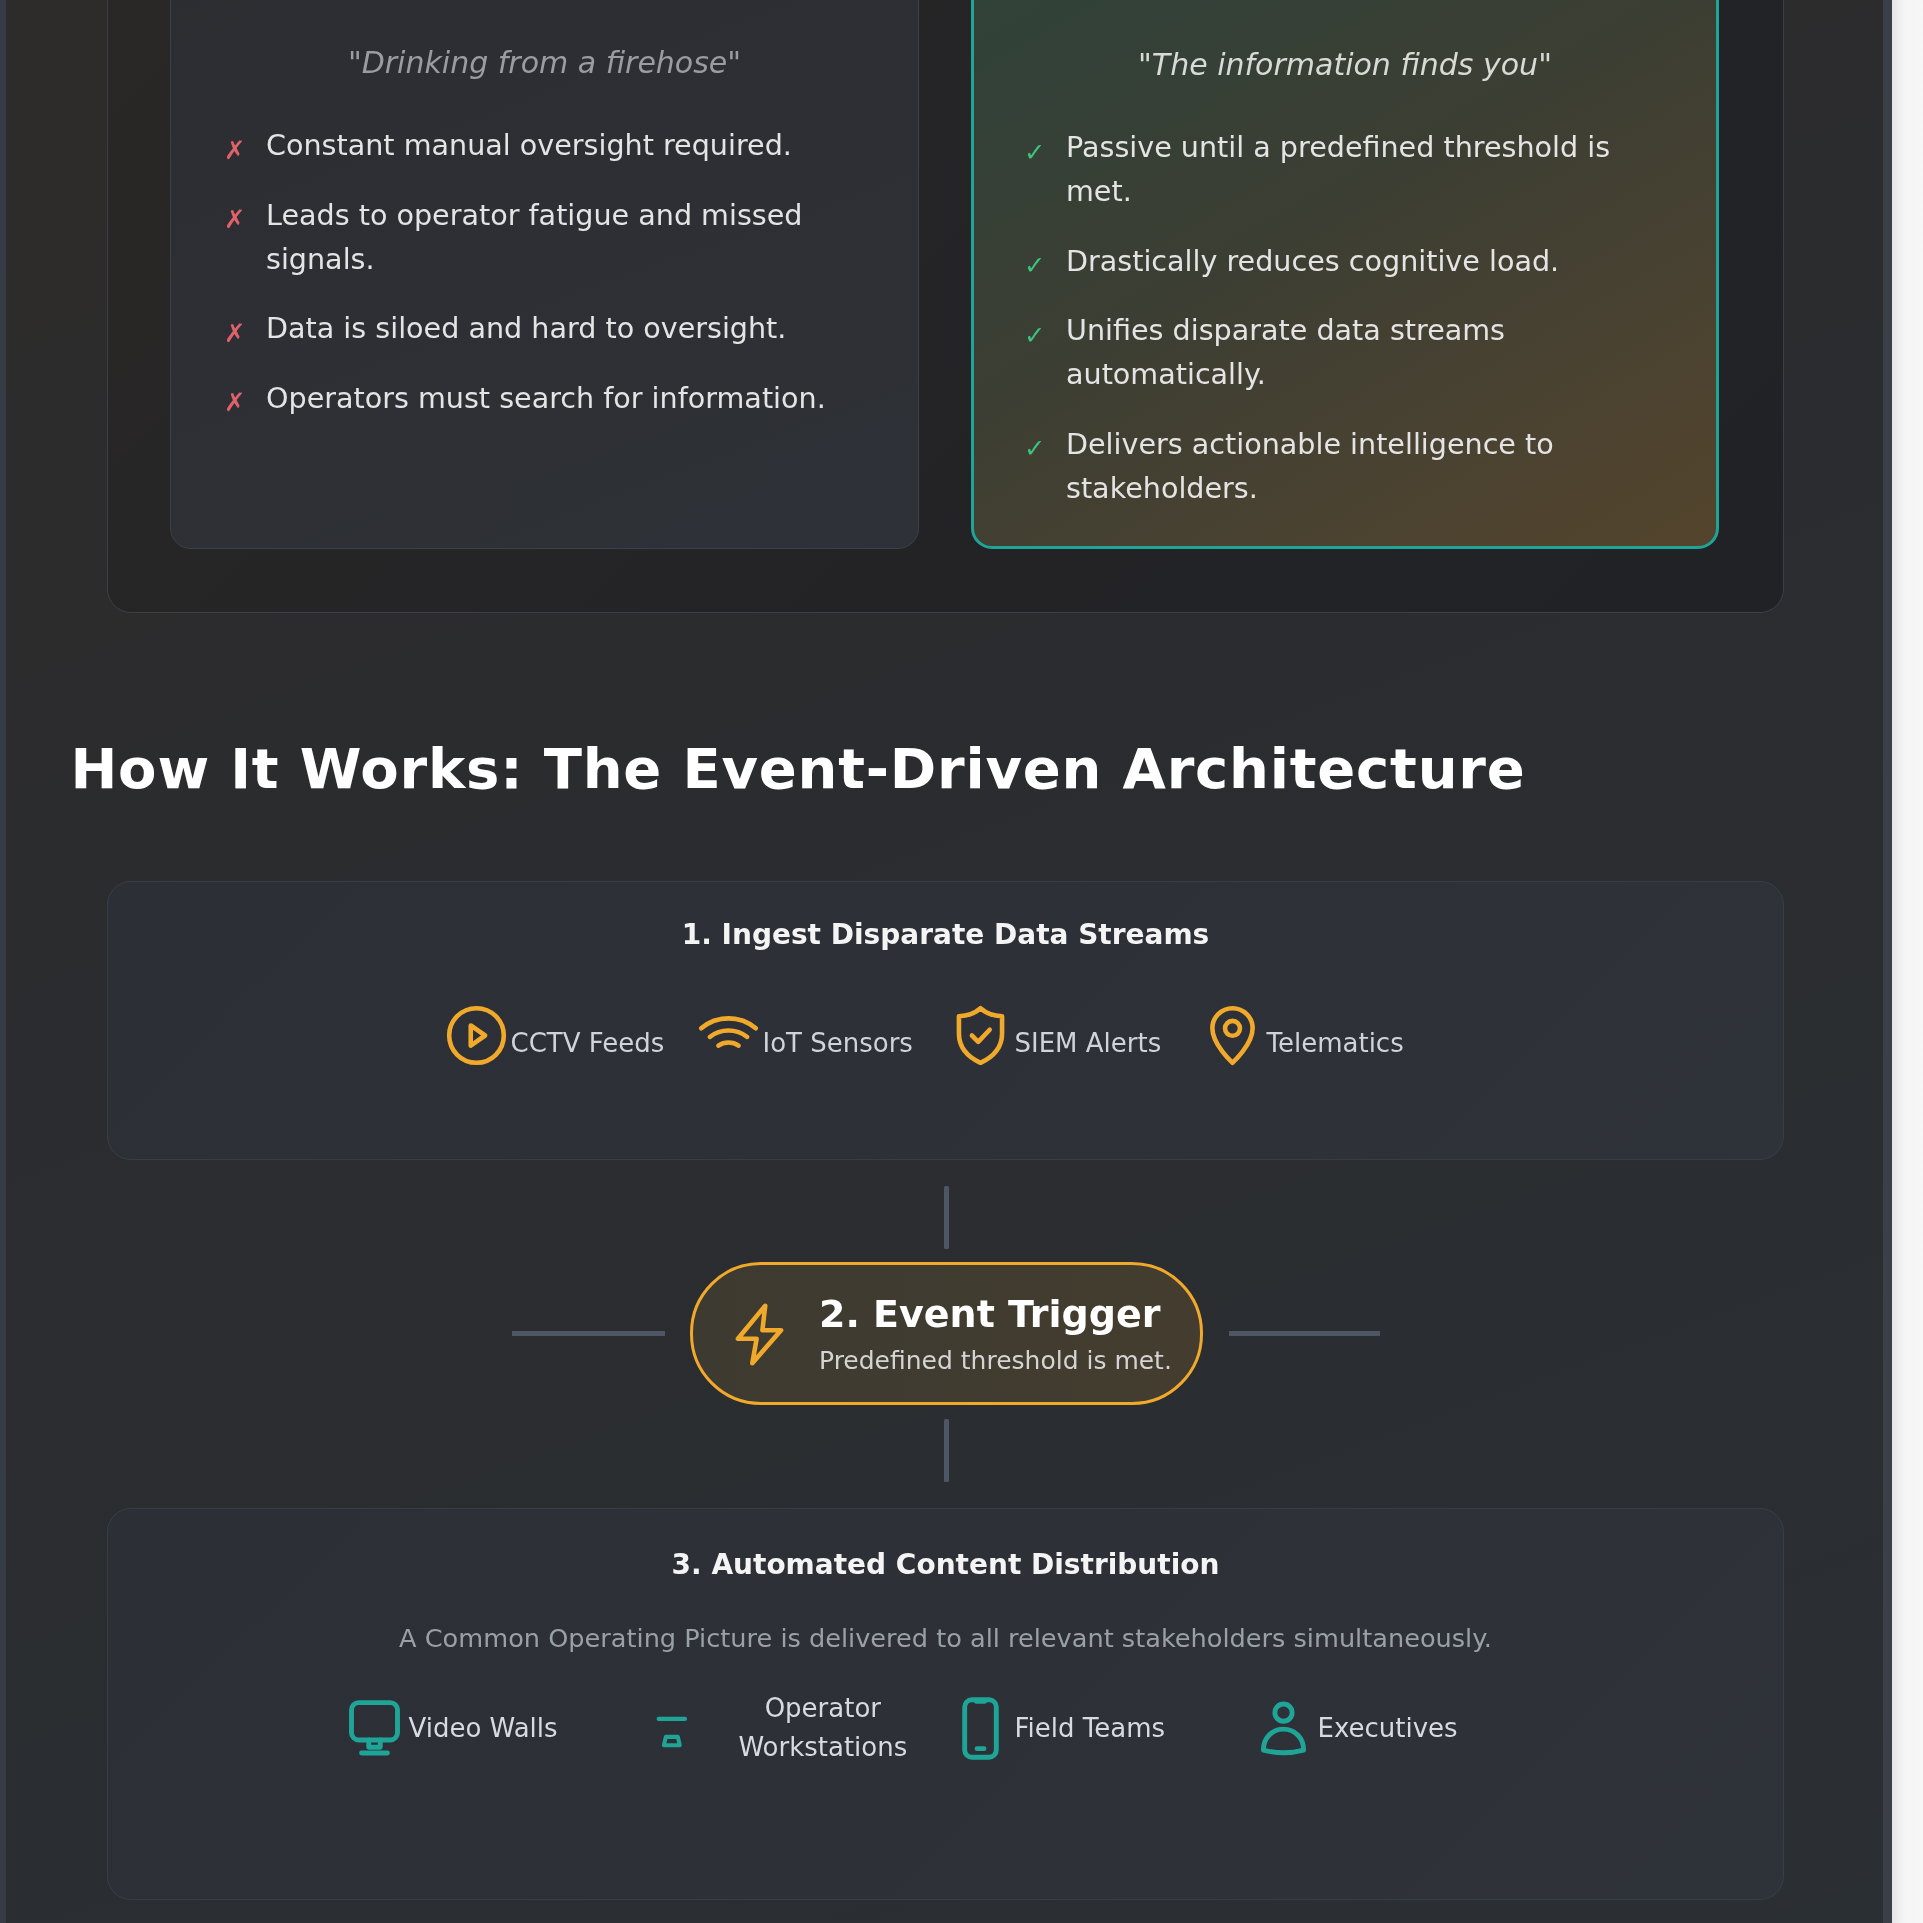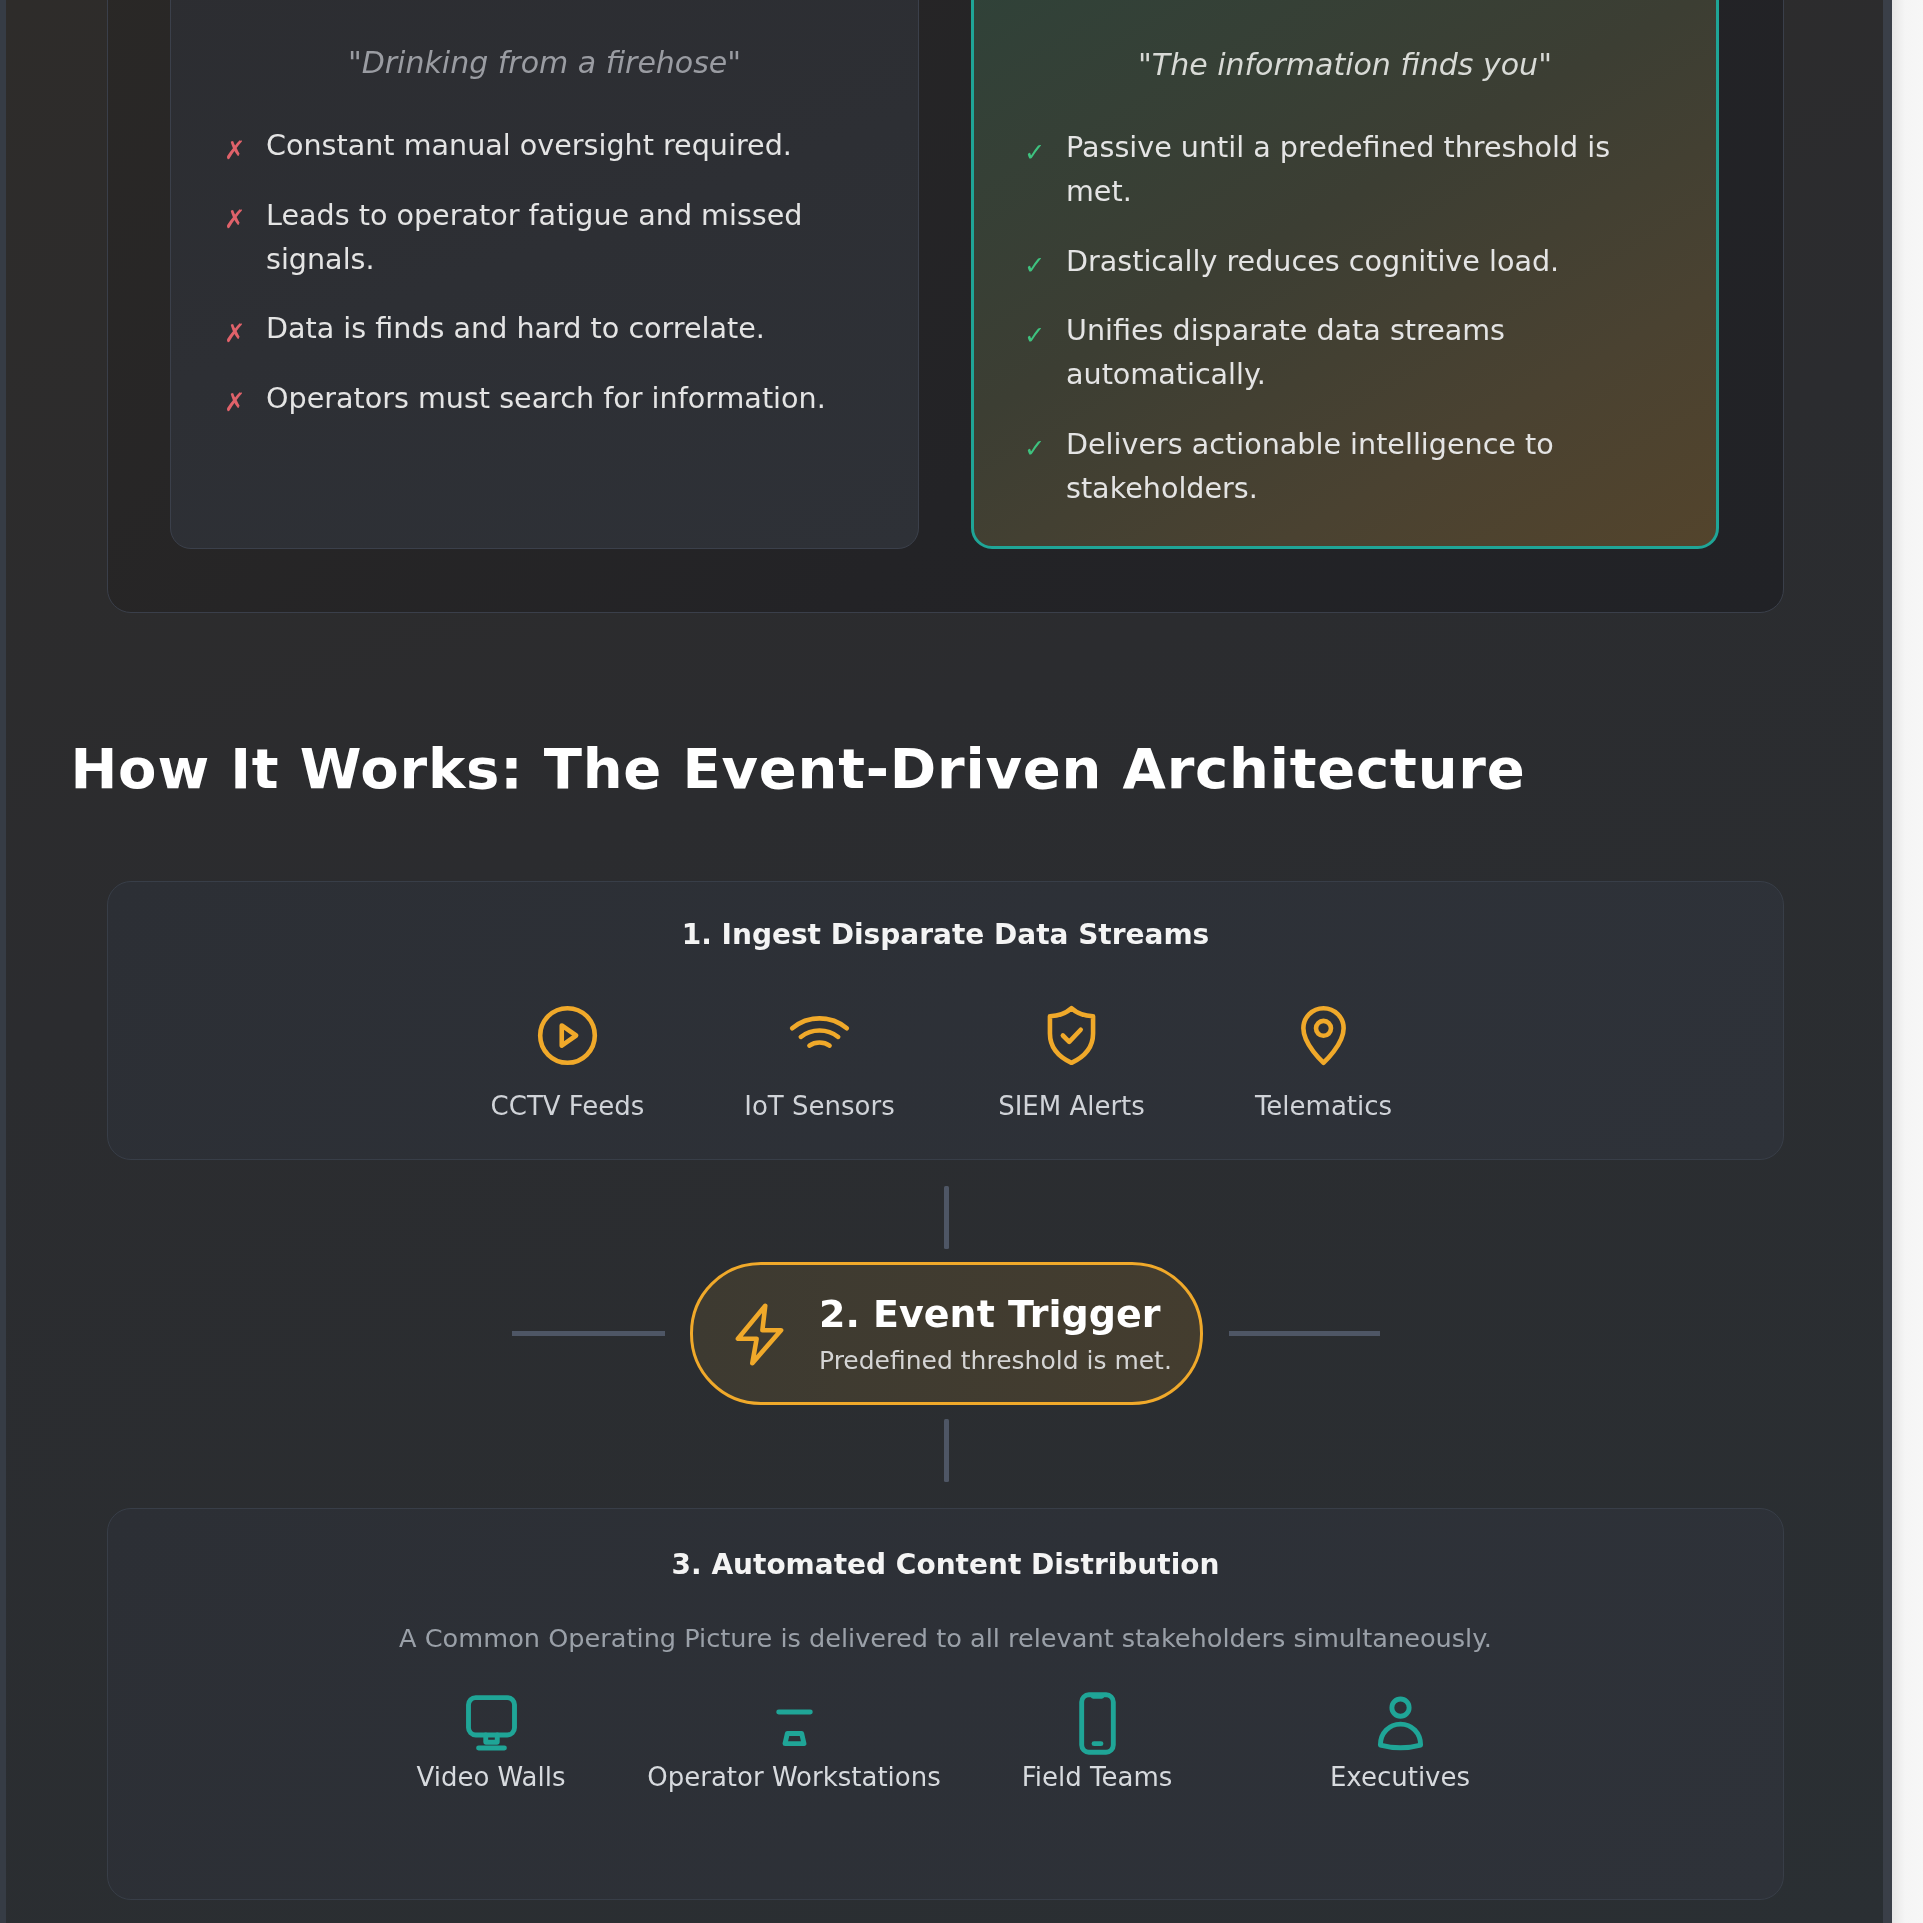--- a/index.html
+++ b/index.html
@@ -46,21 +46,21 @@
   }
   .step1 { top: 881px; height: 279px; }
   .step3 { top: 1508px; height: 392px; text-decoration: underline; }
   .step-title { position: absolute; left: 0; right: 0; text-align: center; font-weight: bold; font-size: 28px; color: #f4f4f4; }
   .step1 .step-title { top: 36px; }
   .step3 .step-title { top: 39px; }
   .step-desc { position: absolute; left: 0; right: 0; top: 114px; text-align: center; font-size: 25.6px; color: #9aa0a8; }
 
   .icon-row { position: absolute; left: 0; right: 0; display: flex; justify-content: center; }
   .step1 .icon-row { top: 119px; gap: 0; }
-  .icon-item { width: 252px; display: flex; flex-direction: column; align-items: center; }
+  .icon-item { width: 252px; display: flex; flex-direction: row; align-items: center; }
   .icon-item svg { width: 69px; height: 69px; }
   .icon-label { margin-top: 16.5px; font-size: 26px; color: #d0d3d8; text-align: center; line-height: 39px; }
   .step3 .icon-row { top: 180px; }
   .step3 .icon-item { width: 303px; }
   .step3 .icon-label { margin-top: 0; color: #d7dade; }
 
   .connector-v { position: absolute; left: 944px; width: 4.5px; background: #4e5665; border-radius: 1.5px; }
   .connector-h { position: absolute; top: 1331px; height: 4.5px; background: #4e5665; }
   .trigger-pill {
     position: absolute; left: 690px; top: 1262px; width: 513px; height: 143px; box-sizing: border-box;
@@ -77,21 +77,21 @@
 <div class="left-strip"></div>
 <div class="scroll-gutter"></div>
 <div class="scroll-track"></div>
 
 <div class="compare-wrap">
   <div class="card card-old" style="left:62px; top:44px;">
     <div class="quote">"Drinking from a firehose"</div>
     <ul class="list">
       <li><span class="mark">✗</span><span>Constant manual oversight required.</span></li>
       <li><span class="mark">✗</span><span>Leads to operator fatigue and missed signals.</span></li>
-      <li><span class="mark">✗</span><span>Data is finds and hard to correlate.</span></li>
+      <li><span class="mark">✗</span><span>Data is siloed and hard to oversight.</span></li>
       <li><span class="mark">✗</span><span>Operators must search for information.</span></li>
     </ul>
   </div>
   <div class="card card-new" style="left:863px; top:44px;">
     <div class="quote">"The information finds you"</div>
     <ul class="list">
       <li><span class="mark">✓</span><span>Passive until a predefined threshold is met.</span></li>
       <li><span class="mark">✓</span><span>Drastically reduces cognitive load.</span></li>
       <li><span class="mark">✓</span><span>Unifies disparate data streams automatically.</span></li>
       <li><span class="mark">✓</span><span>Delivers actionable intelligence to stakeholders.</span></li>

